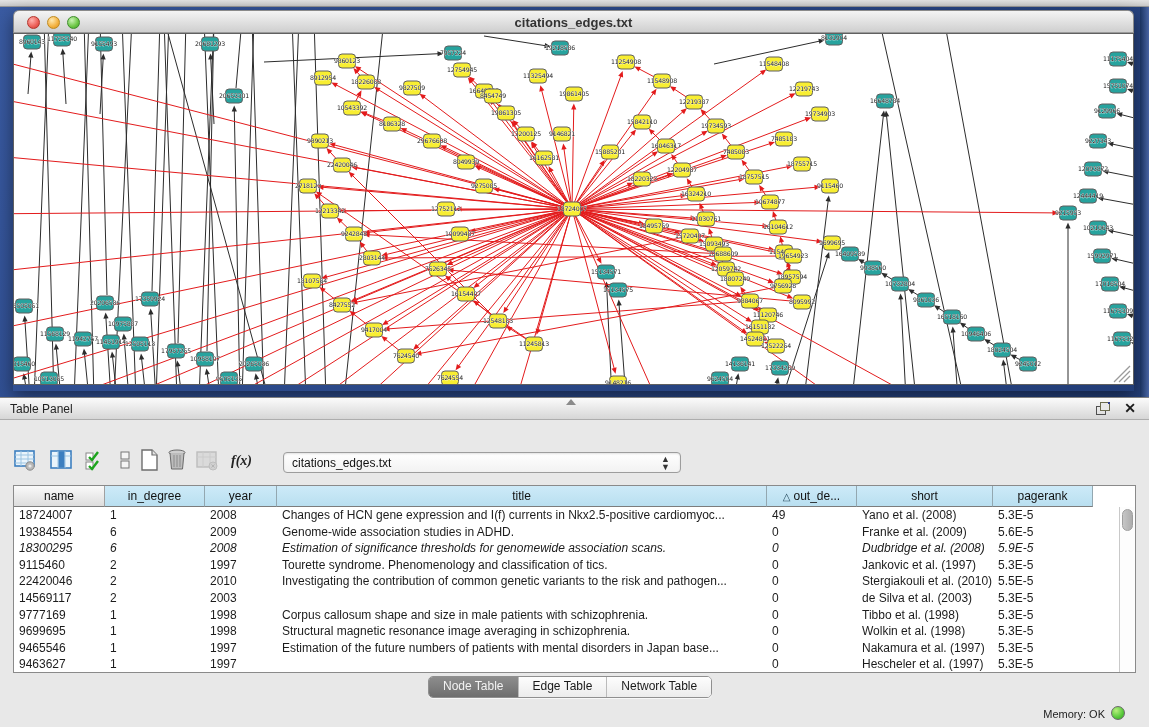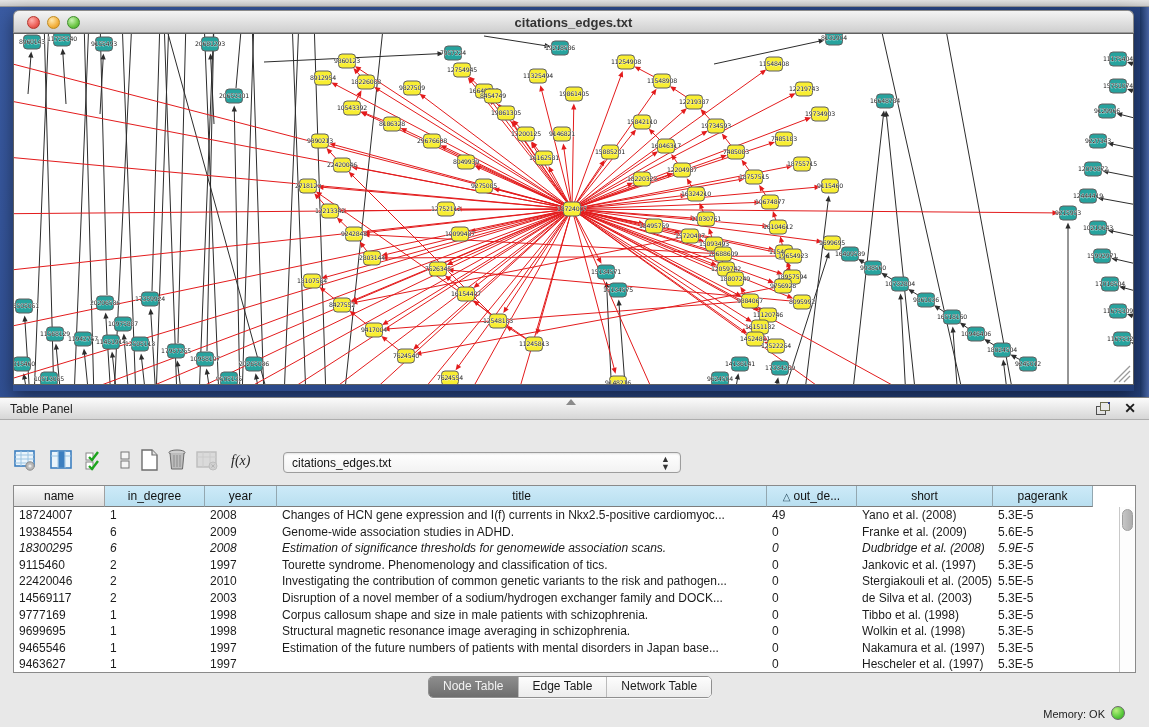--- a/index.html
+++ b/index.html
@@ -26,21 +26,21 @@
   
   .table-panel{position:absolute;left:0;top:397px;width:1149px;height:330px;background:#e8e8e8;border-top:1px solid #7f7f7f;box-sizing:border-box;}
   .panel-titlebar{position:absolute;left:0;top:0;width:100%;height:22px;
     background:linear-gradient(#fbfbfb,#d6d6d6);border-bottom:1px solid #adadad;box-sizing:border-box;}
   .panel-title{position:absolute;left:10px;top:4px;font-size:12px;color:#222;}
   .splitter-caret{position:absolute;left:566px;top:1px;width:0;height:0;
     border-left:5px solid transparent;border-right:5px solid transparent;border-bottom:6px solid #8b8b8b;}
   .float-btn{position:absolute;right:36px;top:3px;width:18px;height:15px;cursor:default;}
   .close-btn{position:absolute;right:12px;top:3px;width:14px;height:15px;font-size:14px;font-weight:bold;color:#1a1a1a;line-height:15px;text-align:center;}
   
-  .tb-btn{position:absolute;top:50px;width:26px;height:26px;background:none;border:none;padding:0;}
+  .tb-btn{position:absolute;top:50px;width:26px;height:26px;background:none;border:none;padding:0;font-weight:bold;}
   .tb-btn svg{width:24px;height:24px;}
   .combo{position:absolute;left:283px;top:54px;width:398px;height:21px;background:linear-gradient(#ffffff,#f2f2f2);
     border:1px solid #9d9d9d;border-radius:4px;box-sizing:border-box;font-size:12px;color:#111;
     padding:3px 0 0 8px;box-shadow:inset 0 1px 2px rgba(0,0,0,.12);}
   .combo .arrows{position:absolute;right:10px;top:2px;font-size:9px;color:#333;line-height:8px;text-align:center;}
   
   .tablewrap{position:absolute;left:13px;top:87px;width:1123px;height:188px;background:#fff;
     border:1px solid #8a8a8a;box-sizing:border-box;overflow:hidden;}
   .thead{position:absolute;left:0;top:0;height:21px;}
   .th{position:absolute;top:0;height:21px;box-sizing:border-box;background:linear-gradient(#cdeaf8,#b9dff0);
@@ -852,28 +852,27 @@
           <div class="td" style="left: 753px; width: 90px;">0</div>
           <div class="td" style="left: 843px; width: 136px;">Jankovic et al. (1997)</div>
           <div class="td" style="left: 979px; width: 100px;">5.3E-5</div>
         </div>
         <div class="tr" style="top: 66.4px;">
           <div class="td" style="left: 0px; width: 91px;">22420046</div>
           <div class="td" style="left: 91px; width: 100px;">2</div>
           <div class="td" style="left: 191px; width: 72px;">2010</div>
           <div class="td" style="left: 263px; width: 490px;">Investigating the contribution of common genetic variants to the risk and pathogen...</div>
           <div class="td" style="left: 753px; width: 90px;">0</div>
-          <div class="td" style="left: 843px; width: 136px;">Stergiakouli et al. (2005)</div>
+          <div class="td" style="left: 843px; width: 136px;">Stergiakouli et al. (2010)</div>
           <div class="td" style="left: 979px; width: 100px;">5.5E-5</div>
         </div>
         <div class="tr" style="top: 83px;">
           <div class="td" style="left: 0px; width: 91px;">14569117</div>
           <div class="td" style="left: 91px; width: 100px;">2</div>
           <div class="td" style="left: 191px; width: 72px;">2003</div>
-          <div class="td" style="left: 263px; width: 490px;">Disruption of a novel member of a sodium/hydrogen exchanger family and DOCK...</div>
           <div class="td" style="left: 753px; width: 90px;">0</div>
           <div class="td" style="left: 843px; width: 136px;">de Silva et al. (2003)</div>
           <div class="td" style="left: 979px; width: 100px;">5.3E-5</div>
         </div>
         <div class="tr" style="top: 99.6px;">
           <div class="td" style="left: 0px; width: 91px;">9777169</div>
           <div class="td" style="left: 91px; width: 100px;">1</div>
           <div class="td" style="left: 191px; width: 72px;">1998</div>
           <div class="td" style="left: 263px; width: 490px;">Corpus callosum shape and size in male patients with schizophrenia.</div>
           <div class="td" style="left: 753px; width: 90px;">0</div>

